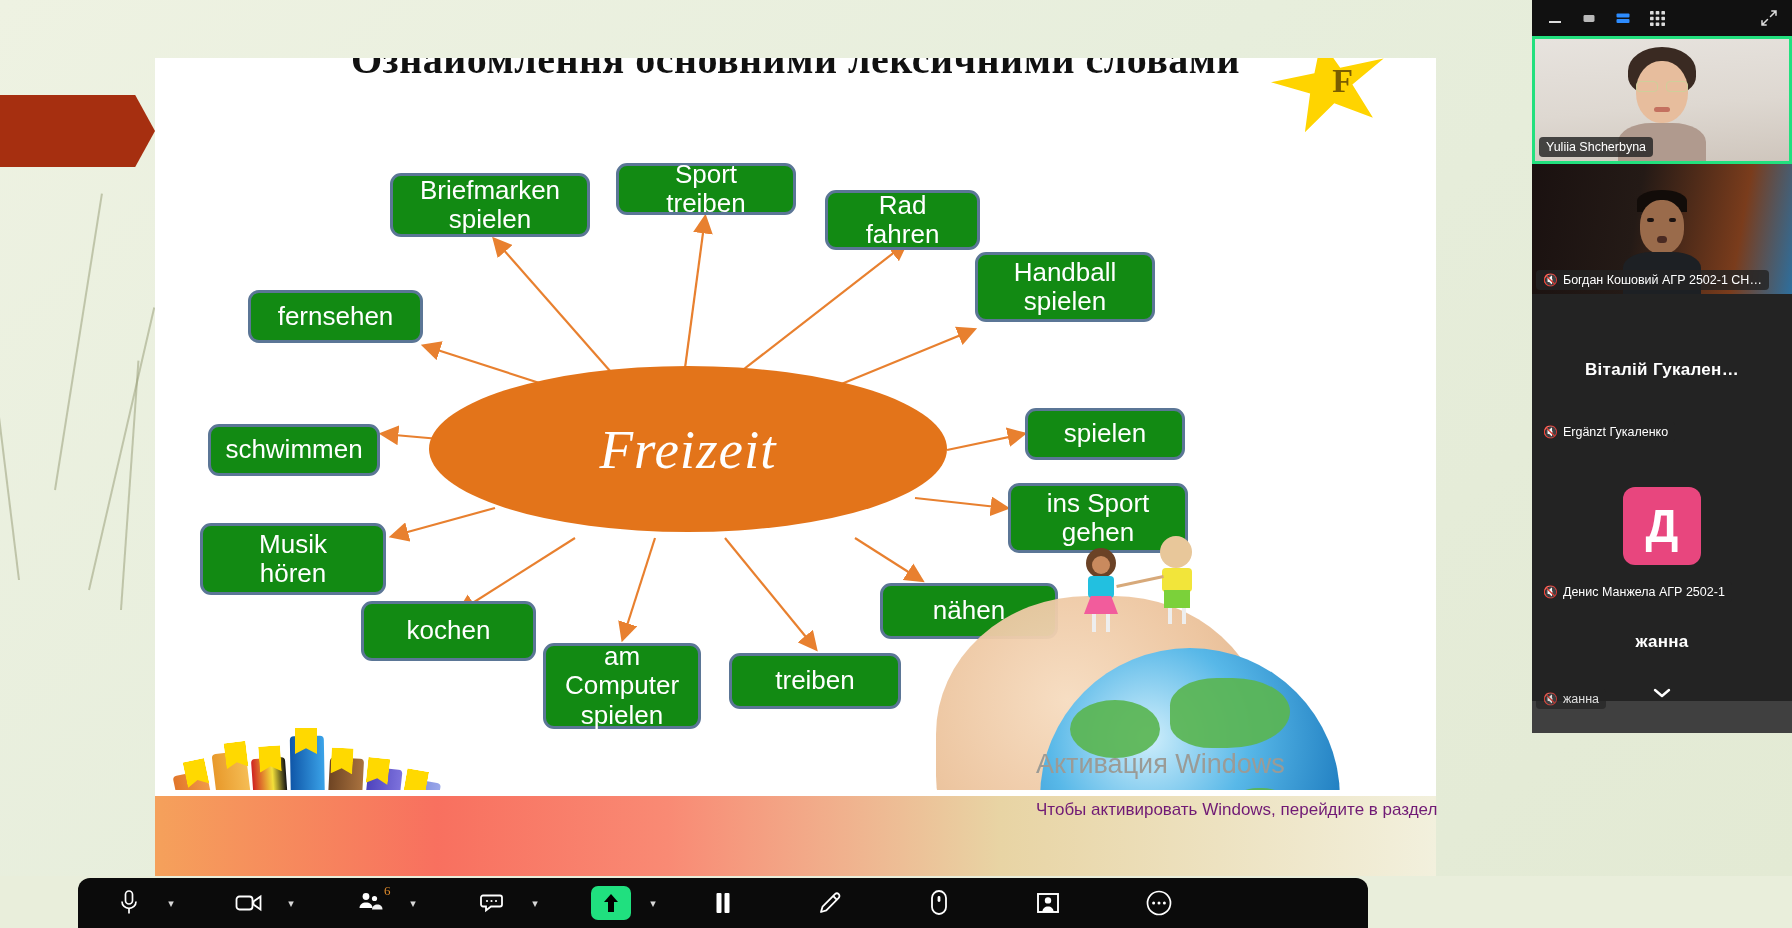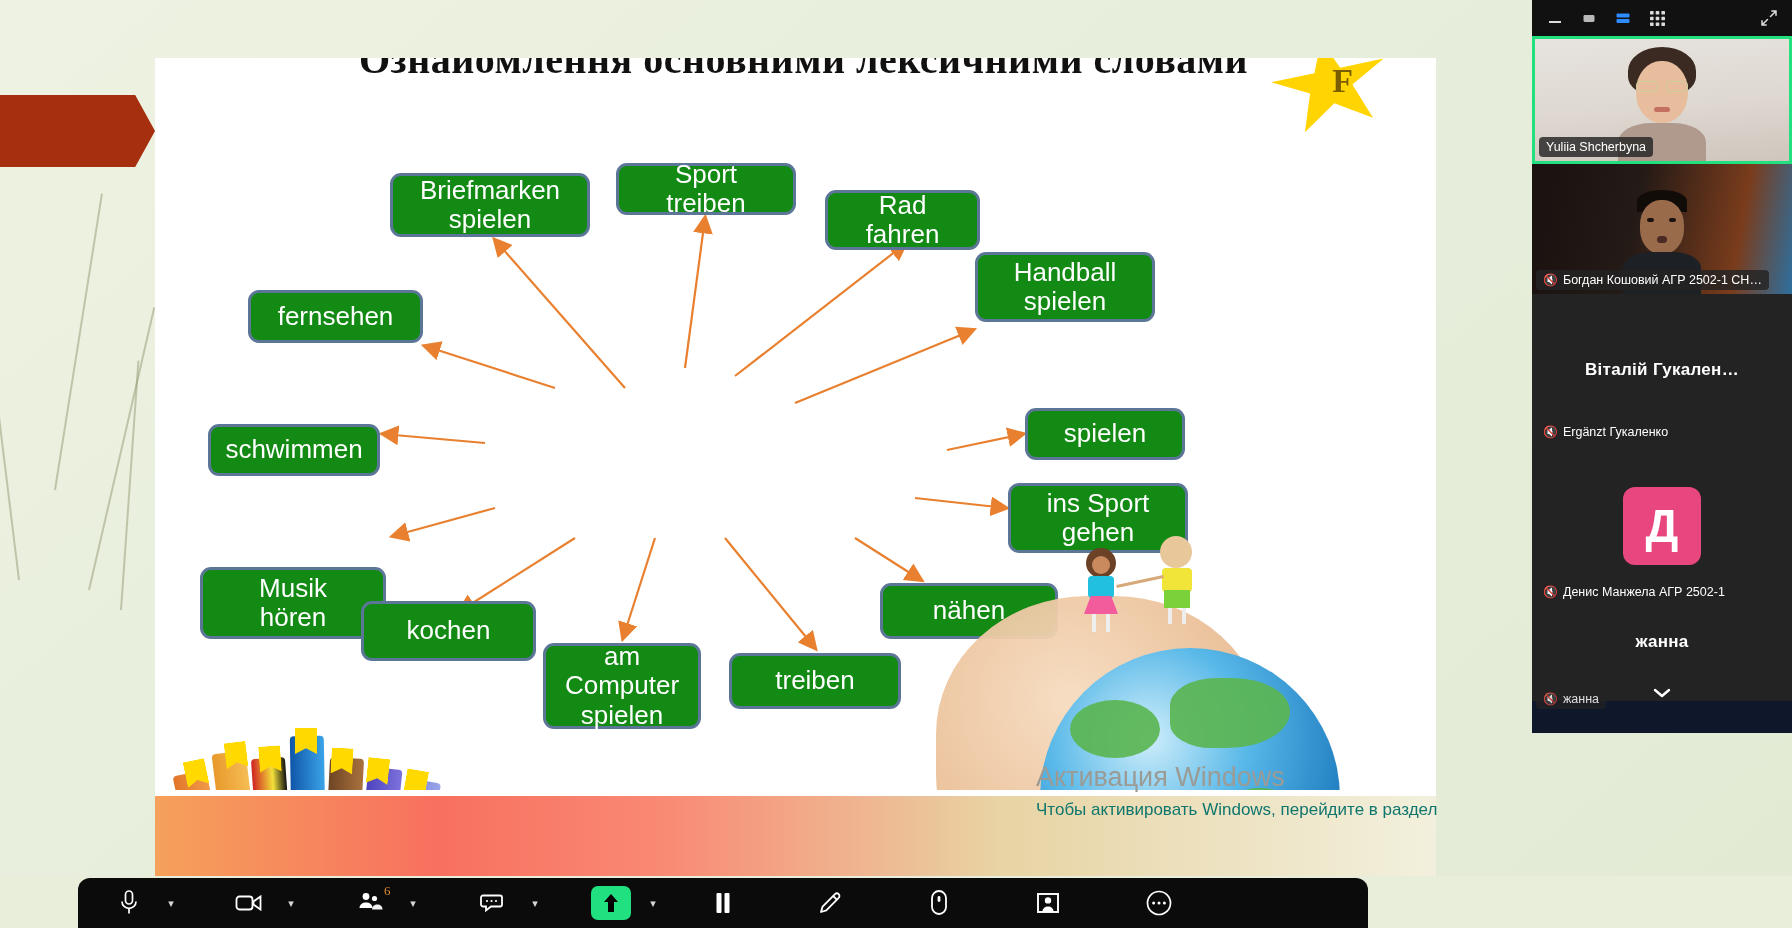--- a/index.html
+++ b/index.html
@@ -31,21 +31,21 @@
     background:linear-gradient(180deg,#f1cf3f 0%, #f2d44b 40%, #f4cf86 80%, #f5c08b 100%);
   }
 
   
   #worksheet{
     position:absolute; left:155px; top:58px; width:1281px; height:818px;
     background:#ffffff; overflow:hidden;
   }
   
   #cut-title{
-    position:absolute; left:8px; top:-22px; width:100%;
+    position:absolute; left:0; top:-22px; width:100%;
     text-align:center; font-family:"Liberation Serif", serif;
     font-weight:bold; font-size:40px; color:#111;
     white-space:nowrap; letter-spacing:.5px;
   }
   #yellow-star{
     position:absolute; right:46px; top:-18px; width:120px; height:86px;
     background:#ffd400;
     clip-path:polygon(50% 0%,61% 35%,98% 35%,68% 57%,79% 100%,50% 74%,21% 100%,32% 57%,2% 35%,39% 35%);
     transform:rotate(-12deg);
   }
@@ -153,26 +153,26 @@
     width:40px; height:34px; border-radius:7px; background:#20e07f;
     display:flex; align-items:center; justify-content:center; color:#000;
   }
 
   
   #watermark{
     position:absolute; right:196px; bottom:108px; width:560px;
     text-align:left; color:#8b8b88; pointer-events:none;
   }
   #wm-title{ font-size:27px; color:#9b9b96; }
-  #wm-sub{ font-size:17px; color:#0f766e; margin-top:7px; }
+  #wm-sub{ font-size:17px; color:#701a75; margin-top:20px; }
 
   
   #video-panel{
     position:absolute; right:0; top:0; width:260px; height:733px;
-    background:#0f172a;
+    background:#404040;
   }
   #vp-header{
     height:36px; display:flex; align-items:center; padding:0 12px; gap:12px;
     background:#111;
   }
   .vp-ctl{ width:22px; height:22px; display:flex; align-items:center; justify-content:center; color:#e6e6e6; }
   #vp-expand{ margin-left:auto; }
 
   .tile{ position:relative; width:100%; overflow:hidden; }
   #tile-0{ height:128px; border:3px solid #22e07e; }
@@ -253,34 +253,37 @@
           <line x1="792" y1="392" x2="868" y2="376"></line>
           <line x1="760" y1="440" x2="851" y2="450"></line>
           <line x1="340" y1="450" x2="238" y2="478"></line>
           <line x1="420" y1="480" x2="305" y2="553"></line>
           <line x1="700" y1="480" x2="766" y2="522"></line>
           <line x1="500" y1="480" x2="468" y2="580"></line>
           <line x1="570" y1="480" x2="660" y2="590"></line>
         </g>
     </svg>
 
+    <div id="center-oval">
+      <span id="center-oval-label">Freizeit</span>
+    </div>
 
     <div id="wordbox-layer">
         <div class="wordbox" style="left: 235px; top: 115px; width: 200px; height: 64px;">Briefmarken
 spielen</div>
         <div class="wordbox" style="left: 461px; top: 105px; width: 180px; height: 52px;">Sport treiben</div>
         <div class="wordbox" style="left: 670px; top: 132px; width: 155px; height: 60px;">Rad fahren</div>
         <div class="wordbox" style="left: 820px; top: 194px; width: 180px; height: 70px;">Handball
 spielen</div>
         <div class="wordbox" style="left: 93px; top: 232px; width: 175px; height: 53px;">fernsehen</div>
         <div class="wordbox" style="left: 53px; top: 350px; width: 172px; height: 52px; margin-top: 16px;">schwimmen</div>
         <div class="wordbox" style="left: 870px; top: 350px; width: 160px; height: 52px;">spielen</div>
         <div class="wordbox" style="left: 853px; top: 425px; width: 180px; height: 70px;">ins Sport
 gehen</div>
-        <div class="wordbox" style="left: 45px; top: 465px; width: 186px; height: 72px; margin-top: 44px;">Musik
+        <div class="wordbox" style="left: 45px; top: 465px; width: 186px; height: 72px;">Musik
 hören</div>
         <div class="wordbox" style="left: 206px; top: 543px; width: 175px; height: 60px;">kochen</div>
         <div class="wordbox" style="left: 725px; top: 525px; width: 178px; height: 56px;">nähen</div>
         <div class="wordbox" style="left: 388px; top: 585px; width: 158px; height: 86px;">am
 Computer
 spielen</div>
         <div class="wordbox" style="left: 574px; top: 595px; width: 172px; height: 56px;">treiben</div>
       </div>
 
     <div id="books">

